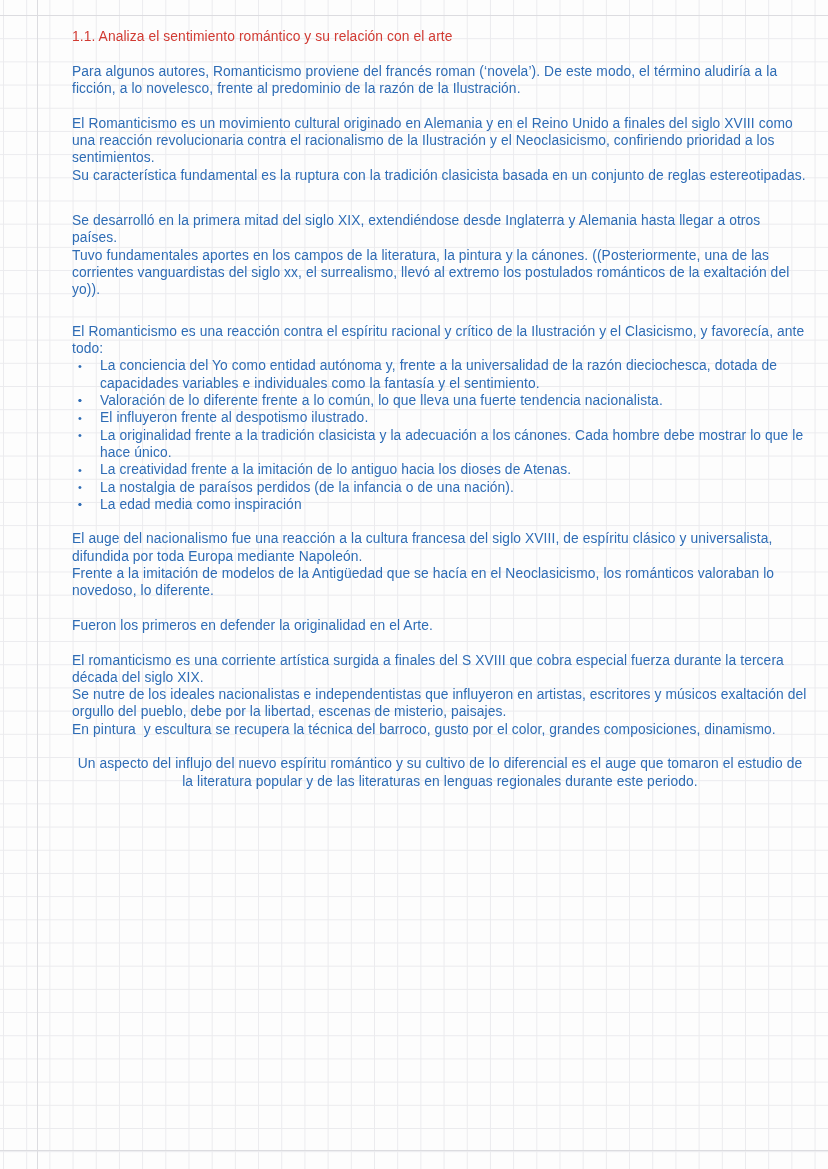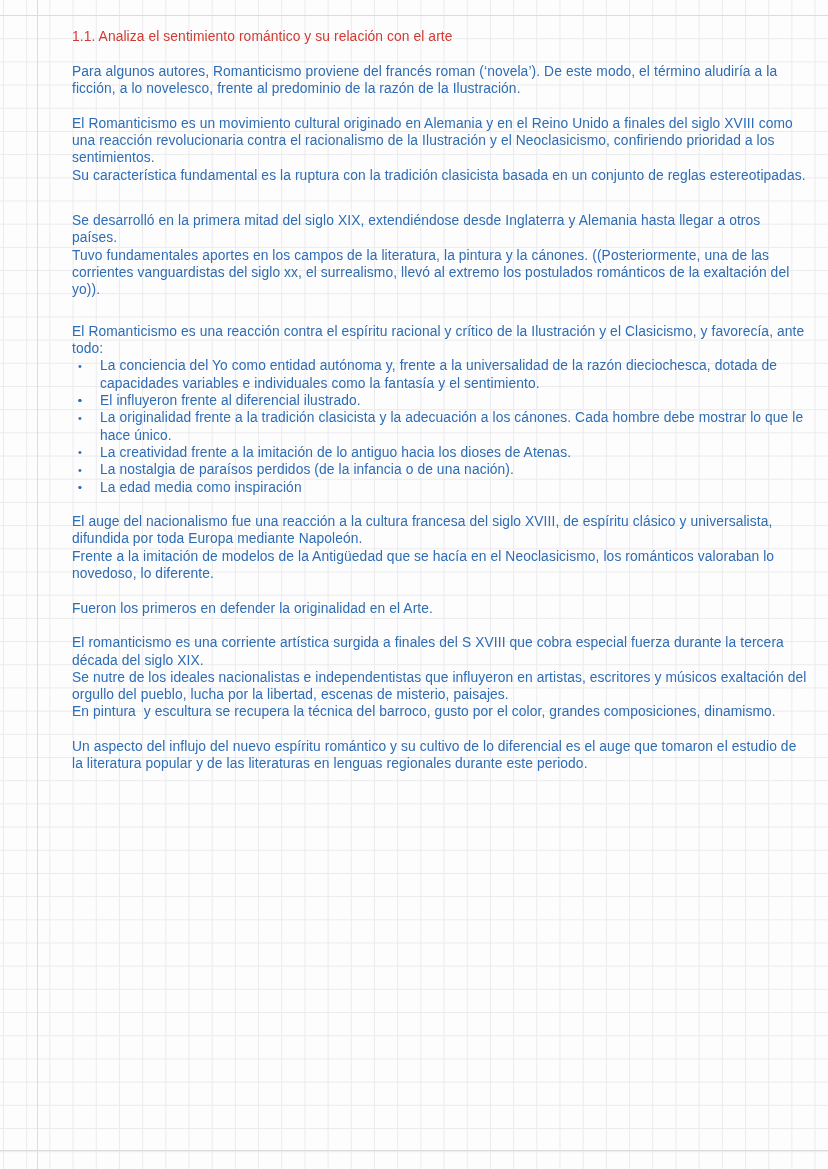--- a/index.html
+++ b/index.html
@@ -79,37 +79,37 @@
       <div class="block" style="margin-top: 28px;">
         <div class="line"><span>Se desarrolló en la primera mitad del siglo XIX, extendiéndose desde Inglaterra y Alemania hasta llegar a otros países.</span></div>
         <div class="line"><span>Tuvo fundamentales aportes en los campos de la literatura, la pintura y la cánones. ((Posteriormente, una de las corrientes vanguardistas del siglo xx, el surrealismo, llevó al extremo los postulados románticos de la exaltación del yo)).</span></div>
       </div>
       <div class="block" style="margin-top: 24px;">
         <div class="line"><span>El Romanticismo es una reacción contra el espíritu racional y crítico de la Ilustración y el Clasicismo, y favorecía, ante todo:</span></div>
       </div>
       <div class="block" style="margin-top: 0px;">
         <div class="bullet-item"><span class="bullet-marker">•</span><span><span>La </span><span class="b">conciencia del Yo</span><span> como entidad autónoma y, frente a la universalidad de la razón dieciochesca, dotada de capacidades variables e individuales como la fantasía y el sentimiento.</span></span></div>
         <div class="bullet-item"><span class="bullet-marker">•</span></div>
-        <div class="bullet-item"><span class="bullet-marker">•</span></div>
-        <div class="bullet-item"><span class="bullet-marker">•</span><span><span>El </span><span class="b">influyeron</span><span> frente al diferencial ilustrado.</span></span></div>
+        <div class="bullet-item"><span class="bullet-marker">•</span><span><span>Valoración de lo </span><span class="b">diferente</span><span> frente a lo común, lo que lleva una fuerte tendencia nacionalista.</span></span></div>
+        <div class="bullet-item"><span class="bullet-marker">•</span><span><span>El </span><span class="b">influyeron</span><span> frente al despotismo ilustrado.</span></span></div>
         <div class="bullet-item"><span class="bullet-marker">•</span><span><span>La </span><span class="b">originalidad</span><span> frente a la tradición clasicista y la adecuación a los cánones. Cada hombre debe mostrar lo que le hace único.</span></span></div>
         <div class="bullet-item"><span class="bullet-marker">•</span><span><span>La </span><span class="b">creatividad</span><span> frente a la imitación de lo antiguo hacia los dioses de Atenas.</span></span></div>
         <div class="bullet-item"><span class="bullet-marker">•</span><span><span>La </span><span class="b">nostalgia</span><span> de paraísos perdidos (de la infancia o de una nación).</span></span></div>
         <div class="bullet-item"><span class="bullet-marker">•</span></div>
         <div class="bullet-item"><span class="bullet-marker">•</span><span><span>La </span><span class="b">edad media</span><span> como inspiración</span></span></div>
       </div>
       <div class="block" style="margin-top: 17px;">
         <div class="line"><span>El auge del nacionalismo fue una reacción a la cultura francesa del siglo XVIII, de espíritu clásico y universalista, difundida por toda Europa mediante Napoleón.</span></div>
         <div class="line"><span>Frente a la imitación de modelos de la Antigüedad que se hacía en el Neoclasicismo, los románticos valoraban lo novedoso, lo diferente.</span></div>
       </div>
       <div class="block" style="margin-top: 17.33px;">
         <div class="line"><span>Fueron los primeros en defender la originalidad en el Arte.</span></div>
       </div>
       <div class="block" style="margin-top: 17.33px;">
         <div class="line"><span>El romanticismo es una corriente artística surgida a finales del S XVIII que cobra especial fuerza durante la tercera década del siglo XIX.</span></div>
-        <div class="line"><span>Se nutre de los ideales nacionalistas e independentistas que influyeron en artistas, escritores y músicos exaltación del orgullo del pueblo, lucha por la libertad, escenas de misterio, paisajes.</span></div>
+        <div class="line"><span>Se nutre de los ideales nacionalistas e independentistas que influyeron en artistas, escritores y músicos exaltación del orgullo del pueblo, debe por la libertad, escenas de misterio, paisajes.</span></div>
         <div class="line"><span>En pintura  y escultura se recupera la técnica del barroco, gusto por el color, grandes composiciones, dinamismo.</span></div>
       </div>
-      <div class="block" style="margin-top: 17.33px;">
+      <div class="block" style="margin-top: 17.33px; text-align: center;">
         <div class="line"><span>Un aspecto del influjo del nuevo espíritu romántico y su cultivo de lo diferencial es el auge que tomaron el estudio de la literatura popular y de las literaturas en lenguas regionales durante este periodo.</span></div>
       </div>
     </div>
 </div>
 
 </body></html>

